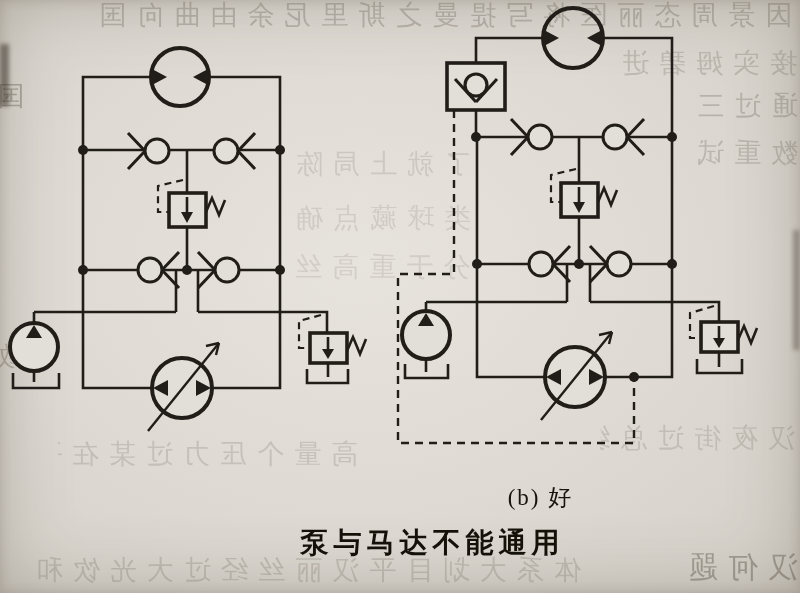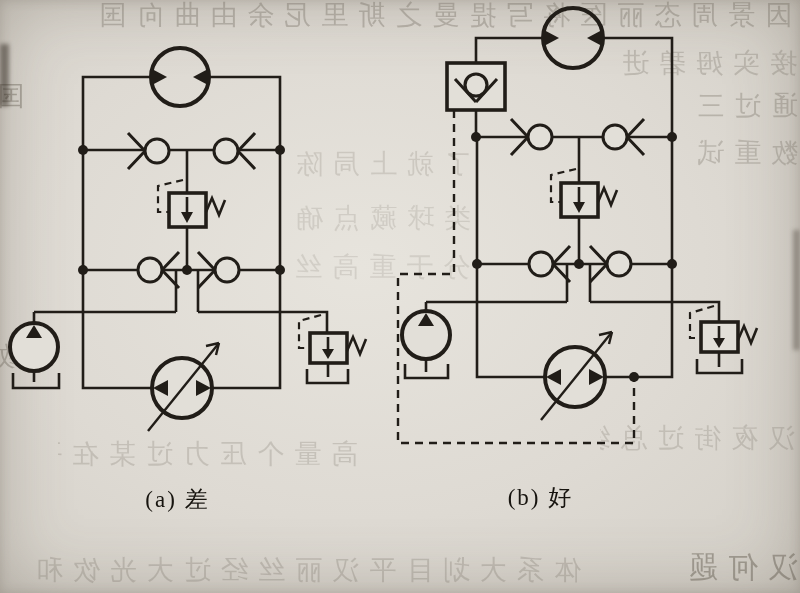--- a/index.html
+++ b/index.html
@@ -212,16 +212,16 @@
             <circle cx="672" cy="137" r="5"></circle>
           <circle cx="477" cy="264" r="5"></circle>
             <circle cx="579" cy="264" r="5"></circle>
             <circle cx="672" cy="264" r="5"></circle>
           <circle cx="634" cy="377" r="5"></circle>
         </g>
       </g>
     </g>
   </svg>
 
-  <div class="lbl" style="left:130px;top:484px;width:95px;">(a) 差</div>
   <div class="lbl" style="left:493px;top:482px;width:95px;">(b) 好</div>
+  <div class="caption" style="left:275px;top:524px;width:315px;">泵与马达不能通用</div>
 
 </div>
 
 </body></html>

